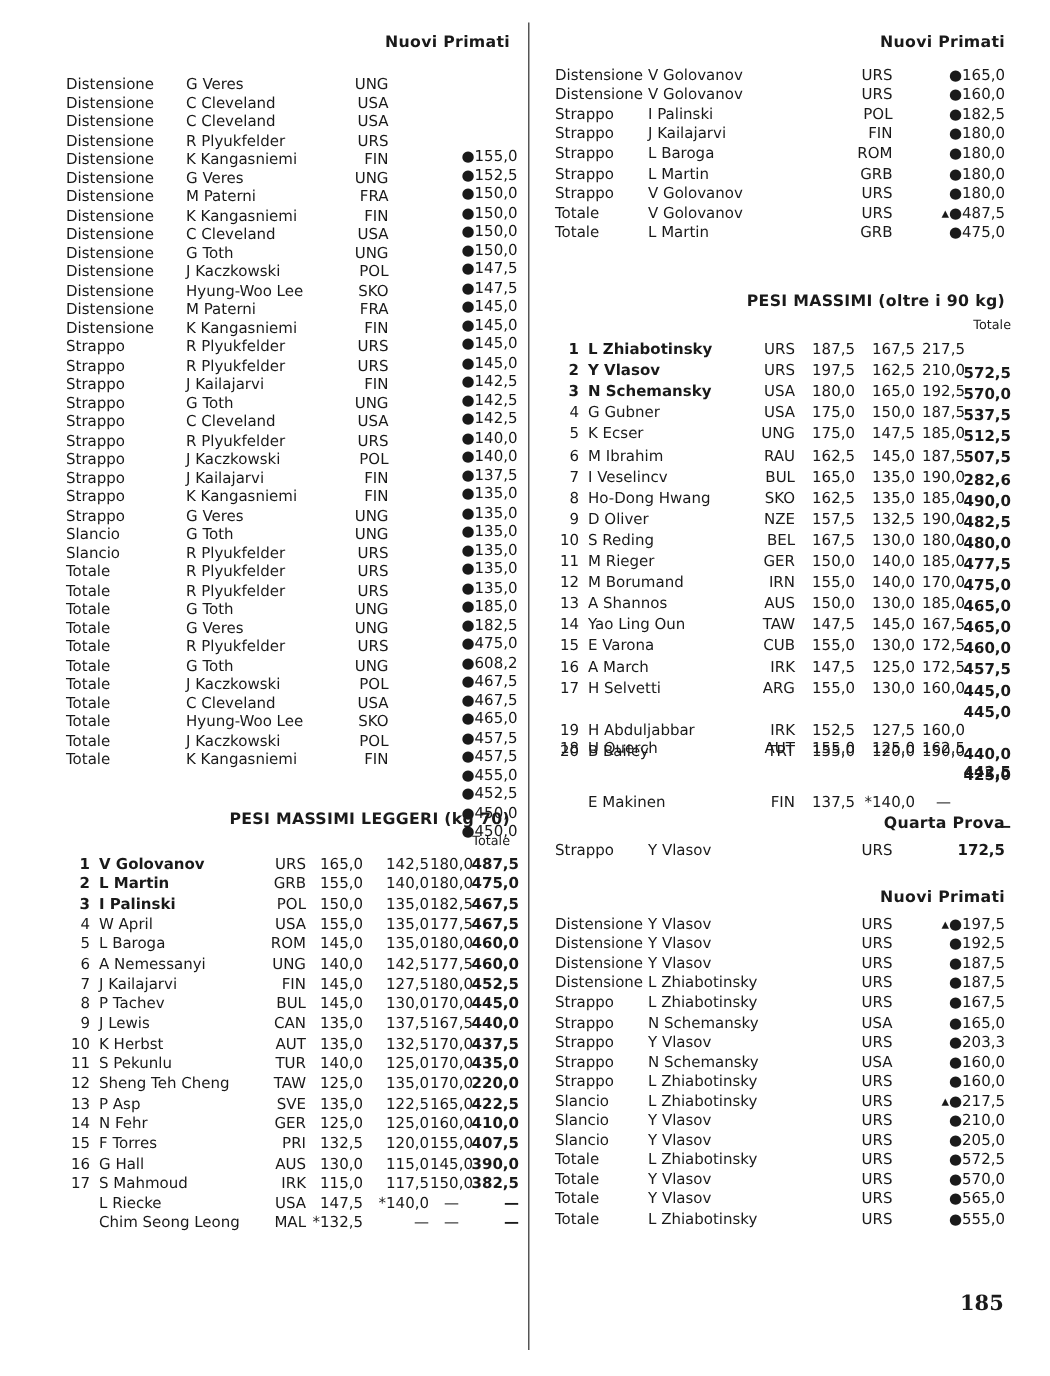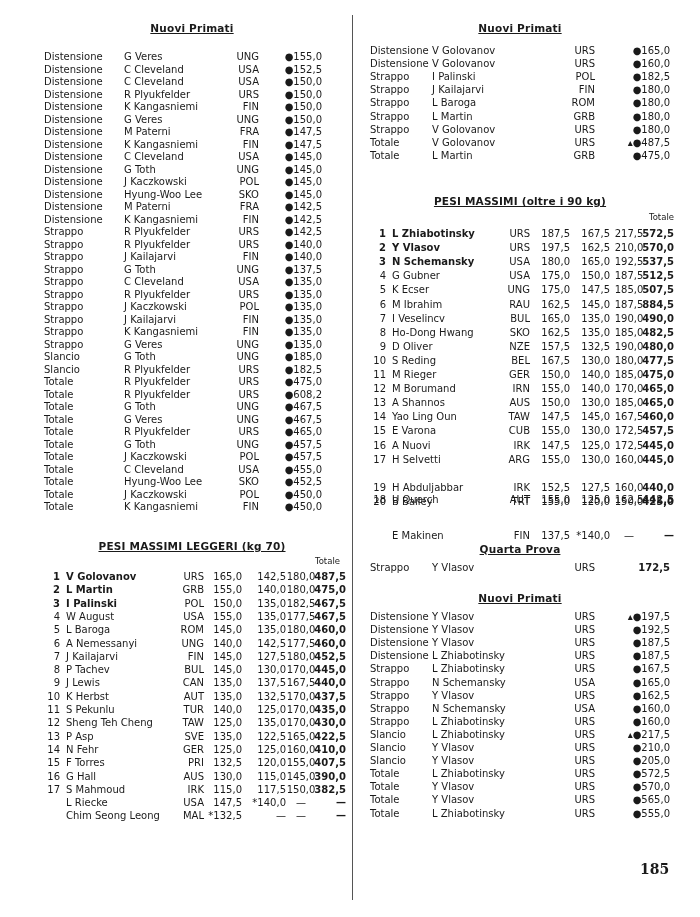--- a/index.html
+++ b/index.html
@@ -7,54 +7,54 @@
       width: 700px; height: 917px; background: #ffffff; position: relative; overflow: hidden;
       font-family: "DejaVu Sans", sans-serif; color: #1a1a1a;
     }
     .col { position: absolute; top: 0; }
     .col-left { left: 44px; width: 296px; }
     .col-right { left: 370px; width: 300px; }
     .divider {
       position: absolute; left: 352px; top: 15px; width: 1px; height: 885px; background: #555;
     }
     .section-title {
-      position: absolute; left: 0; width: 100%; text-align: center;
-      font-weight: bold; font-size: 10.5px; letter-spacing: 0.2px; text-decoration: underline;
+      position: absolute; left: 0; width: 100%; text-align: right;
+      font-weight: bold; font-size: 10.5px; letter-spacing: 0.2px;
     }
     .row {
       position: absolute; left: 0; width: 100%; height: 13px; font-size: 10px; line-height: 13px; white-space: nowrap;
     }
     .row span { position: absolute; top: 0; }
     
     .rec .lift { left: 0; }
     .rec .name { left: 80px; }
     .rec .nat { width: 40px; text-align: right; }
     .rec .val { width: 60px; text-align: right; }
     .col-left .rec .nat { left: 175px; }
-    .col-left .rec .val { left: 218px; }
+    .col-left .rec .val { left: 241px; margin-top: 48px; }
     .col-right .rec .name { left: 62px; }
     .col-right .rec .nat { left: 185px; }
     .col-right .rec .val { left: 240px; }
     .col-right .qp .nat { left: 185px; }
     .col-right .qp .val { left: 240px; font-weight: bold; }
     
     .res .rank { left: 0; width: 16px; text-align: right; }
     .res .name { left: 22px; }
     .res .nat { left: 130px; width: 30px; text-align: right; }
     .res .l1 { left: 160px; width: 38px; text-align: right; }
     .res .l2 { left: 202px; width: 40px; text-align: right; }
     .res .l3 { left: 238px; width: 38px; text-align: center; }
     .res .tot { left: 276px; width: 20px; text-align: right; font-weight: bold; }
     .col-left .res .tot { left: 264px; width: 38px; }
     .col-right .res .rank { left: 0; }
     .col-right .res .nat { left: 130px; }
     .col-right .res .l1 { left: 160px; width: 40px; }
     .col-right .res .l2 { left: 200px; width: 40px; }
     .col-right .res .l3 { left: 240px; width: 38px; }
-    .col-right .res .tot { left: 262px; width: 42px; }
+    .col-right .res .tot { left: 262px; width: 42px; margin-top: 16px; }
     .res.top .rank, .res.top .name { font-weight: bold; }
     .tot-header {
       position: absolute; font-size: 8.5px; text-align: right; width: 40px;
     }
     .page-number {
       position: absolute; left: 640px; top: 861px; font-family: "DejaVu Serif", serif; font-weight: bold; font-size: 14px;
     }
   </style>
 </head>
 <body>
@@ -313,21 +313,21 @@
         <span class="rank">3</span>
         <span class="name">I Palinski</span>
         <span class="nat">POL</span>
         <span class="l1">150,0</span>
         <span class="l2">135,0</span>
         <span class="l3">182,5</span>
         <span class="tot">467,5</span>
       </div>
       <div class="row res" style="top: 609.9px;">
         <span class="rank">4</span>
-        <span class="name">W August</span>
+        <span class="name">W April</span>
         <span class="nat">USA</span>
         <span class="l1">155,0</span>
         <span class="l2">135,0</span>
         <span class="l3">177,5</span>
         <span class="tot">467,5</span>
       </div>
       <div class="row res" style="top: 623.2px;">
         <span class="rank">5</span>
         <span class="name">L Baroga</span>
         <span class="nat">ROM</span>
@@ -390,21 +390,21 @@
         <span class="l3">170,0</span>
         <span class="tot">435,0</span>
       </div>
       <div class="row res" style="top: 716.3px;">
         <span class="rank">12</span>
         <span class="name">Sheng Teh Cheng</span>
         <span class="nat">TAW</span>
         <span class="l1">125,0</span>
         <span class="l2">135,0</span>
         <span class="l3">170,0</span>
-        <span class="tot">430,0</span>
+        <span class="tot">220,0</span>
       </div>
       <div class="row res" style="top: 729.6px;">
         <span class="rank">13</span>
         <span class="name">P Asp</span>
         <span class="nat">SVE</span>
         <span class="l1">135,0</span>
         <span class="l2">122,5</span>
         <span class="l3">165,0</span>
         <span class="tot">422,5</span>
       </div>
@@ -572,21 +572,21 @@
         <span class="l3">185,0</span>
         <span class="tot">507,5</span>
       </div>
       <div class="row res" style="top: 297.5px;">
         <span class="rank">6</span>
         <span class="name">M Ibrahim</span>
         <span class="nat">RAU</span>
         <span class="l1">162,5</span>
         <span class="l2">145,0</span>
         <span class="l3">187,5</span>
-        <span class="tot">884,5</span>
+        <span class="tot">282,6</span>
       </div>
       <div class="row res" style="top: 311.6px;">
         <span class="rank">7</span>
         <span class="name">I Veselincv</span>
         <span class="nat">BUL</span>
         <span class="l1">165,0</span>
         <span class="l2">135,0</span>
         <span class="l3">190,0</span>
         <span class="tot">490,0</span>
       </div>
@@ -657,21 +657,21 @@
         <span class="rank">15</span>
         <span class="name">E Varona</span>
         <span class="nat">CUB</span>
         <span class="l1">155,0</span>
         <span class="l2">130,0</span>
         <span class="l3">172,5</span>
         <span class="tot">457,5</span>
       </div>
       <div class="row res" style="top: 438.5px;">
         <span class="rank">16</span>
-        <span class="name">A Nuovi</span>
+        <span class="name">A March</span>
         <span class="nat">IRK</span>
         <span class="l1">147,5</span>
         <span class="l2">125,0</span>
         <span class="l3">172,5</span>
         <span class="tot">445,0</span>
       </div>
       <div class="row res" style="top: 452.6px;">
         <span class="rank">17</span>
         <span class="name">H Selvetti</span>
         <span class="nat">ARG</span>
@@ -763,21 +763,21 @@
       <div class="row rec" style="top: 675.5px;">
         <span class="lift">Strappo</span>
         <span class="name">N Schemansky</span>
         <span class="nat">USA</span>
         <span class="val">●165,0</span>
       </div>
       <div class="row rec" style="top: 688.6px;">
         <span class="lift">Strappo</span>
         <span class="name">Y Vlasov</span>
         <span class="nat">URS</span>
-        <span class="val">●162,5</span>
+        <span class="val">●203,3</span>
       </div>
       <div class="row rec" style="top: 701.7px;">
         <span class="lift">Strappo</span>
         <span class="name">N Schemansky</span>
         <span class="nat">USA</span>
         <span class="val">●160,0</span>
       </div>
       <div class="row rec" style="top: 714.8px;">
         <span class="lift">Strappo</span>
         <span class="name">L Zhiabotinsky</span>

